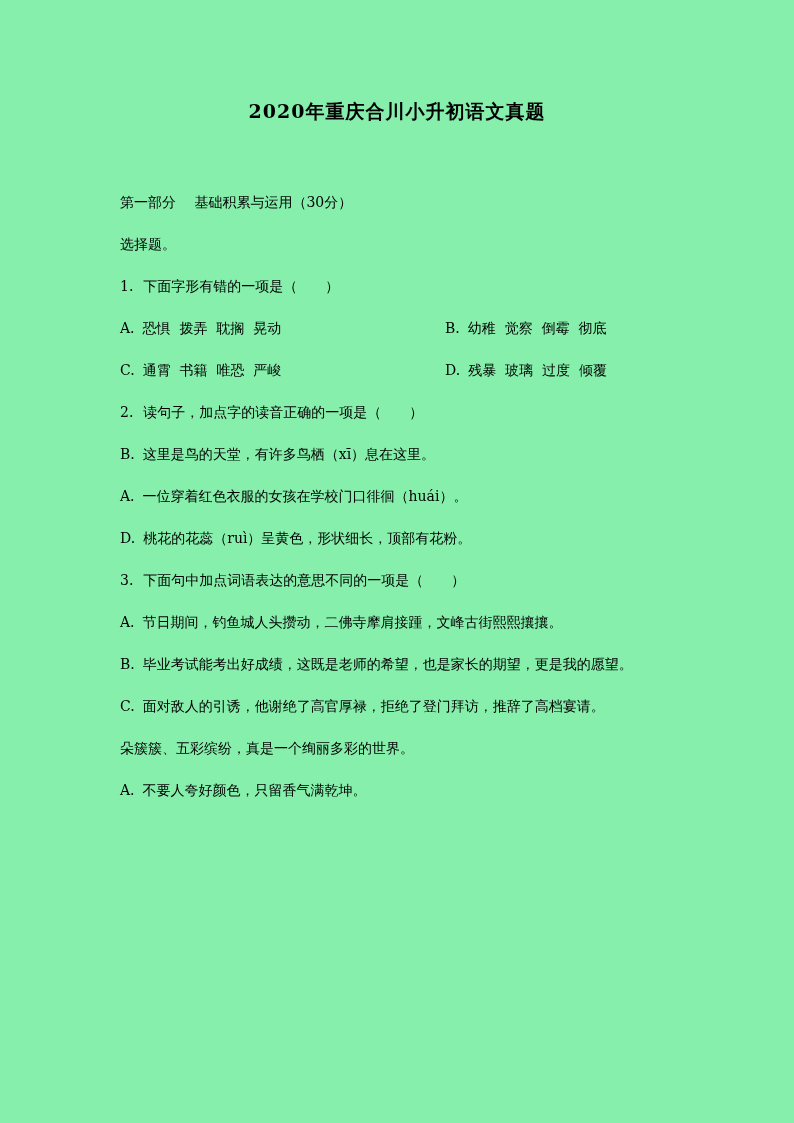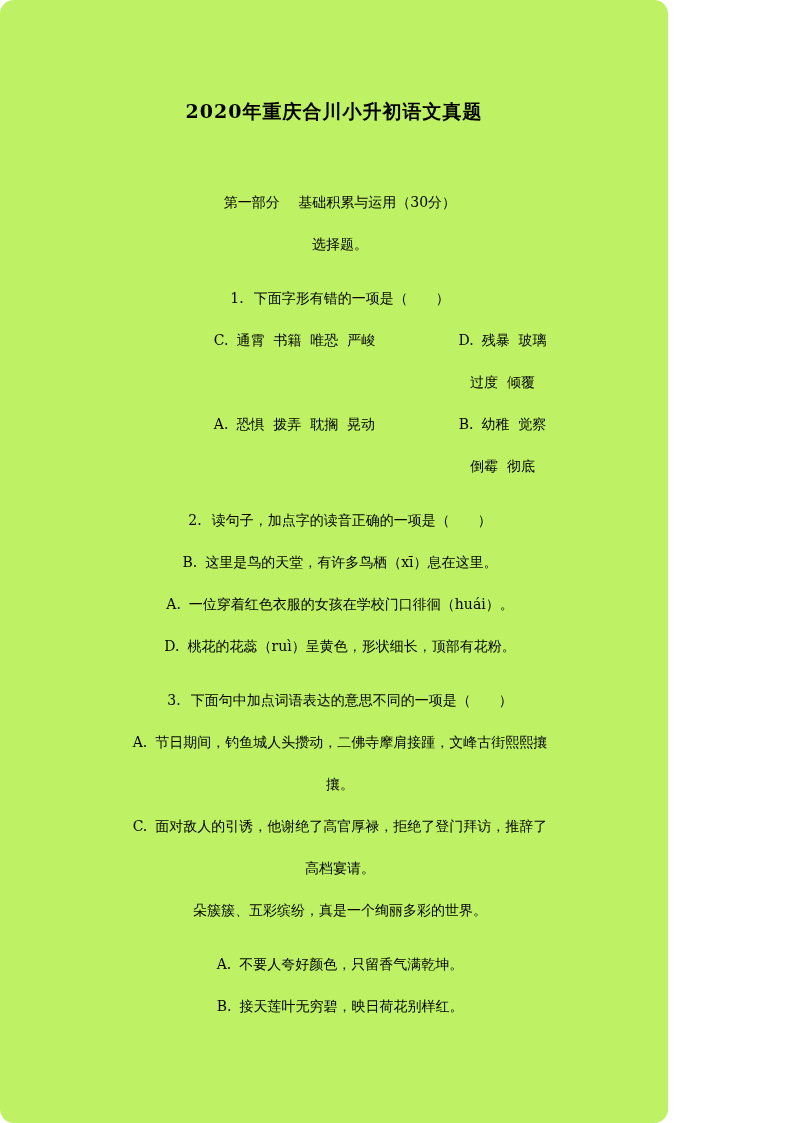--- a/index.html
+++ b/index.html
@@ -2,51 +2,49 @@
 <html><head>
 <meta charset="utf-8">
 <style>
   html, body {
     margin: 0;
     padding: 0;
     background: #ffffff;
   }
   .page {
     position: relative;
-    width: 668px;
+    width: 794px;
     height: 1123px;
-    background: #bef264;
+    background: #86efac;
     color: #000000;
     font-family: "DejaVu Serif", "Liberation Serif", serif;
     overflow: hidden;
     box-sizing: border-box;
-    border-radius: 14px;
   }
   .doc-title {
     margin: 0;
     padding-top: 98px;
     text-align: center;
     font-size: 19px;
     font-weight: bold;
     line-height: 27px;
     letter-spacing: 1px;
   }
   .content {
     margin-top: 56px;
     padding-left: 120px;
     padding-right: 108px;
     font-size: 14px;
-    text-align: center;
   }
   .line {
     margin: 0;
     line-height: 42px;
     white-space: pre-wrap;
   }
-  .qblock { margin: 12px; }
+  .qblock { margin: 0; }
   .qnum {
     margin-right: 10px;
     white-space: pre-wrap;
   }
   .olabel {
     margin-right: 8px;
     white-space: pre-wrap;
   }
   .optrow {
     display: flex;
@@ -68,42 +66,42 @@
   <h1 class="doc-title">2020年重庆合川小升初语文真题</h1>
 
   <div class="content">
 
     <p class="line">第一部分　 基础积累与运用（30分）</p>
     <p class="line">选择题。</p>
 
     <div class="qblock">
       <p class="line"><span class="qnum">1.</span><span>下面字形有错的一项是（　　）</span></p>
       <div class="line optrow">
+        <span class="optcell-left"><span class="olabel">A.</span><span>恐惧  拨弄  耽搁  晃动</span></span>
+        <span class="optcell-right"><span class="olabel">B.</span><span>幼稚  觉察  倒霉  彻底</span></span>
+      </div>
+      <div class="line optrow">
         <span class="optcell-left"><span class="olabel">C.</span><span>通霄  书籍  唯恐  严峻</span></span>
         <span class="optcell-right"><span class="olabel">D.</span><span>残暴  玻璃  过度  倾覆</span></span>
-      </div>
-      <div class="line optrow">
-        <span class="optcell-left"><span class="olabel">A.</span><span>恐惧  拨弄  耽搁  晃动</span></span>
-        <span class="optcell-right"><span class="olabel">B.</span><span>幼稚  觉察  倒霉  彻底</span></span>
       </div>
     </div>
 
     <div class="qblock">
       <p class="line"><span class="qnum">2.</span><span>读句子，加点字的读音正确的一项是（　　）</span></p>
       <p class="line"><span class="olabel">B.</span><span>这里是鸟的天堂，有许多鸟栖（xī）息在这里。</span></p>
       <p class="line"><span class="olabel">A.</span><span>一位穿着红色衣服的女孩在学校门口徘徊（huái）。</span></p>
       <p class="line"><span class="olabel">D.</span><span>桃花的花蕊（ruì）呈黄色，形状细长，顶部有花粉。</span></p>
     </div>
 
     <div class="qblock">
       <p class="line"><span class="qnum">3.</span><span>下面句中加点词语表达的意思不同的一项是（　　）</span></p>
       <p class="line"><span class="olabel">A.</span><span>节日期间，钓鱼城人头攒动，二佛寺摩肩接踵，文峰古街熙熙攘攘。</span></p>
+      <p class="line"><span class="olabel">B.</span><span>毕业考试能考出好成绩，这既是老师的希望，也是家长的期望，更是我的愿望。</span></p>
       <p class="line"><span class="olabel">C.</span><span>面对敌人的引诱，他谢绝了高官厚禄，拒绝了登门拜访，推辞了高档宴请。</span></p>
       <p class="line">朵簇簇、五彩缤纷，真是一个绚丽多彩的世界。</p>
     </div>
 
     <div class="qblock">
       <p class="line"><span class="olabel">A.</span><span>不要人夸好颜色，只留香气满乾坤。</span></p>
-      <p class="line"><span class="olabel">B.</span><span>接天莲叶无穷碧，映日荷花别样红。</span></p>
     </div>
 
   </div>
 </div>
 
 </body></html>

